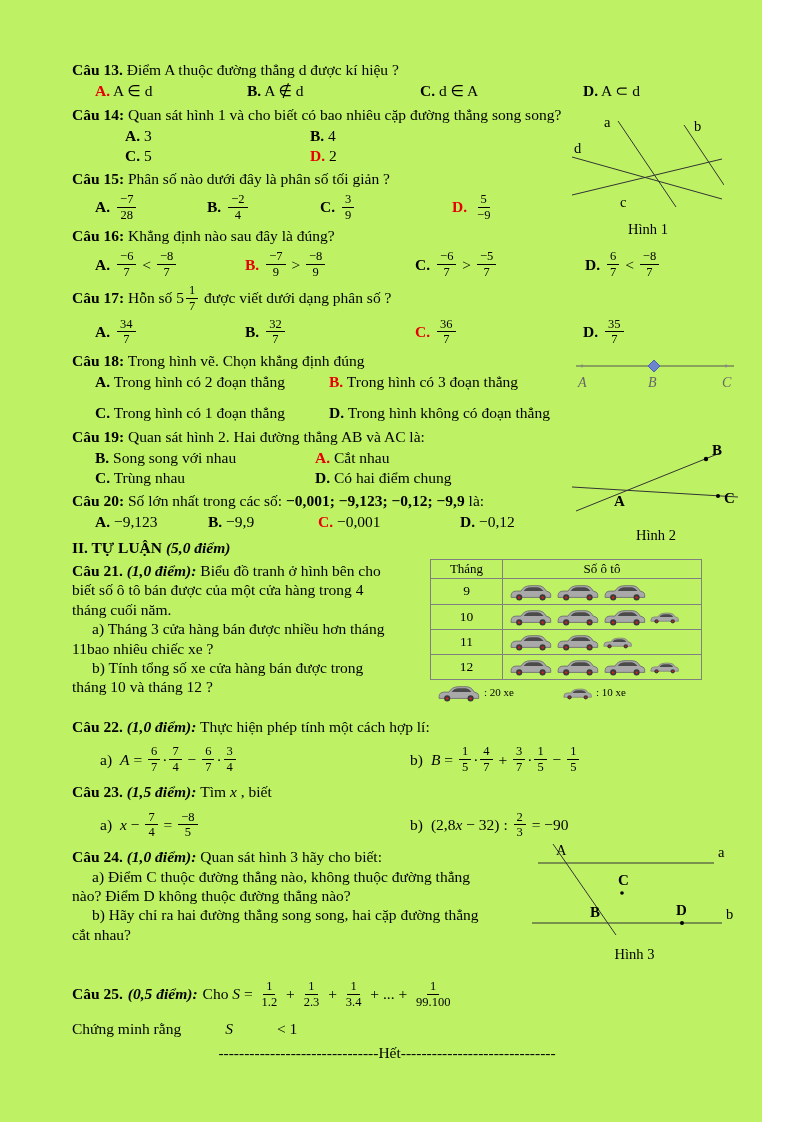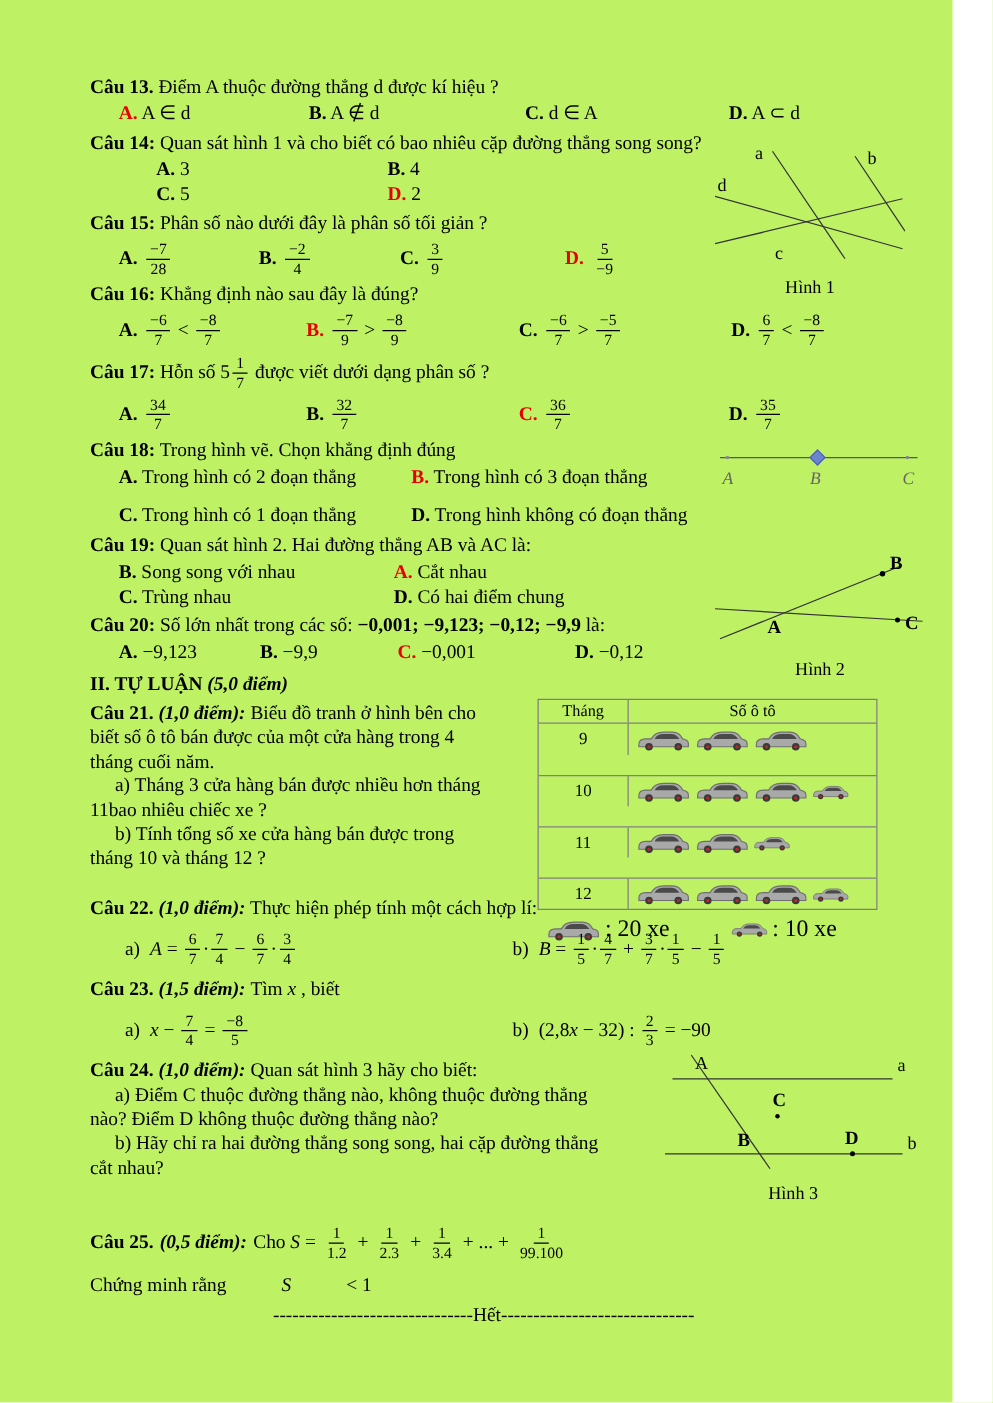--- a/index.html
+++ b/index.html
@@ -41,25 +41,25 @@
   .ind { text-indent:20px; }
   .sec-title { margin:6px 0 4px 0; }
   
   .picto { position:absolute; left:358px; top:-2px; width:275px; font-size:13px; }
   .picto-table { border:1px solid #808080; width:272px; }
   .pt-header { display:flex; height:19px; border-bottom:1px solid #808080; }
   .pt-header .pt-cell { display:flex; align-items:center; justify-content:center; }
   .pt-h-month { width:72px; border-right:1px solid #808080; }
   .pt-h-cars { flex:1; }
   .pt-row { display:flex; height:25px; }
-  .pt-row + .pt-row { border-top:1px solid #808080;margin-top:16px; }
+  .pt-row + .pt-row { border-top:1px solid #808080; }
   .pt-month { width:72px; border-right:1px solid #808080; display:flex; align-items:center; justify-content:center; font-size:13.5px; }
   .pt-cars { flex:1; display:flex; align-items:center; gap:3px; padding-left:5px; }
   .car { display:inline-flex; }
-  .picto-legend { display:flex; align-items:center; margin-top:4px; padding-left:6px; font-size:19px; }
+  .picto-legend { display:flex; align-items:center; margin-top:4px; padding-left:6px; font-size:11px; }
   .leg-item { display:flex; align-items:center; gap:4px; }
   .leg-item + .leg-item { margin-left:48px; }
   
   .calc-row { display:grid; grid-template-columns:310px 1fr; margin:8px 0 8px 28px; align-items:center; }
   .calc-cell { display:inline-flex; align-items:center; gap:8px; }
   .q21-text { padding-right:312px; }
   .q21 { min-height:152px; }
   .q24 { min-height:120px; }
   .q24-text { padding-right:205px; }
   .q25line { display:flex; align-items:center; gap:5px; margin-top:12px; flex-wrap:wrap; }

